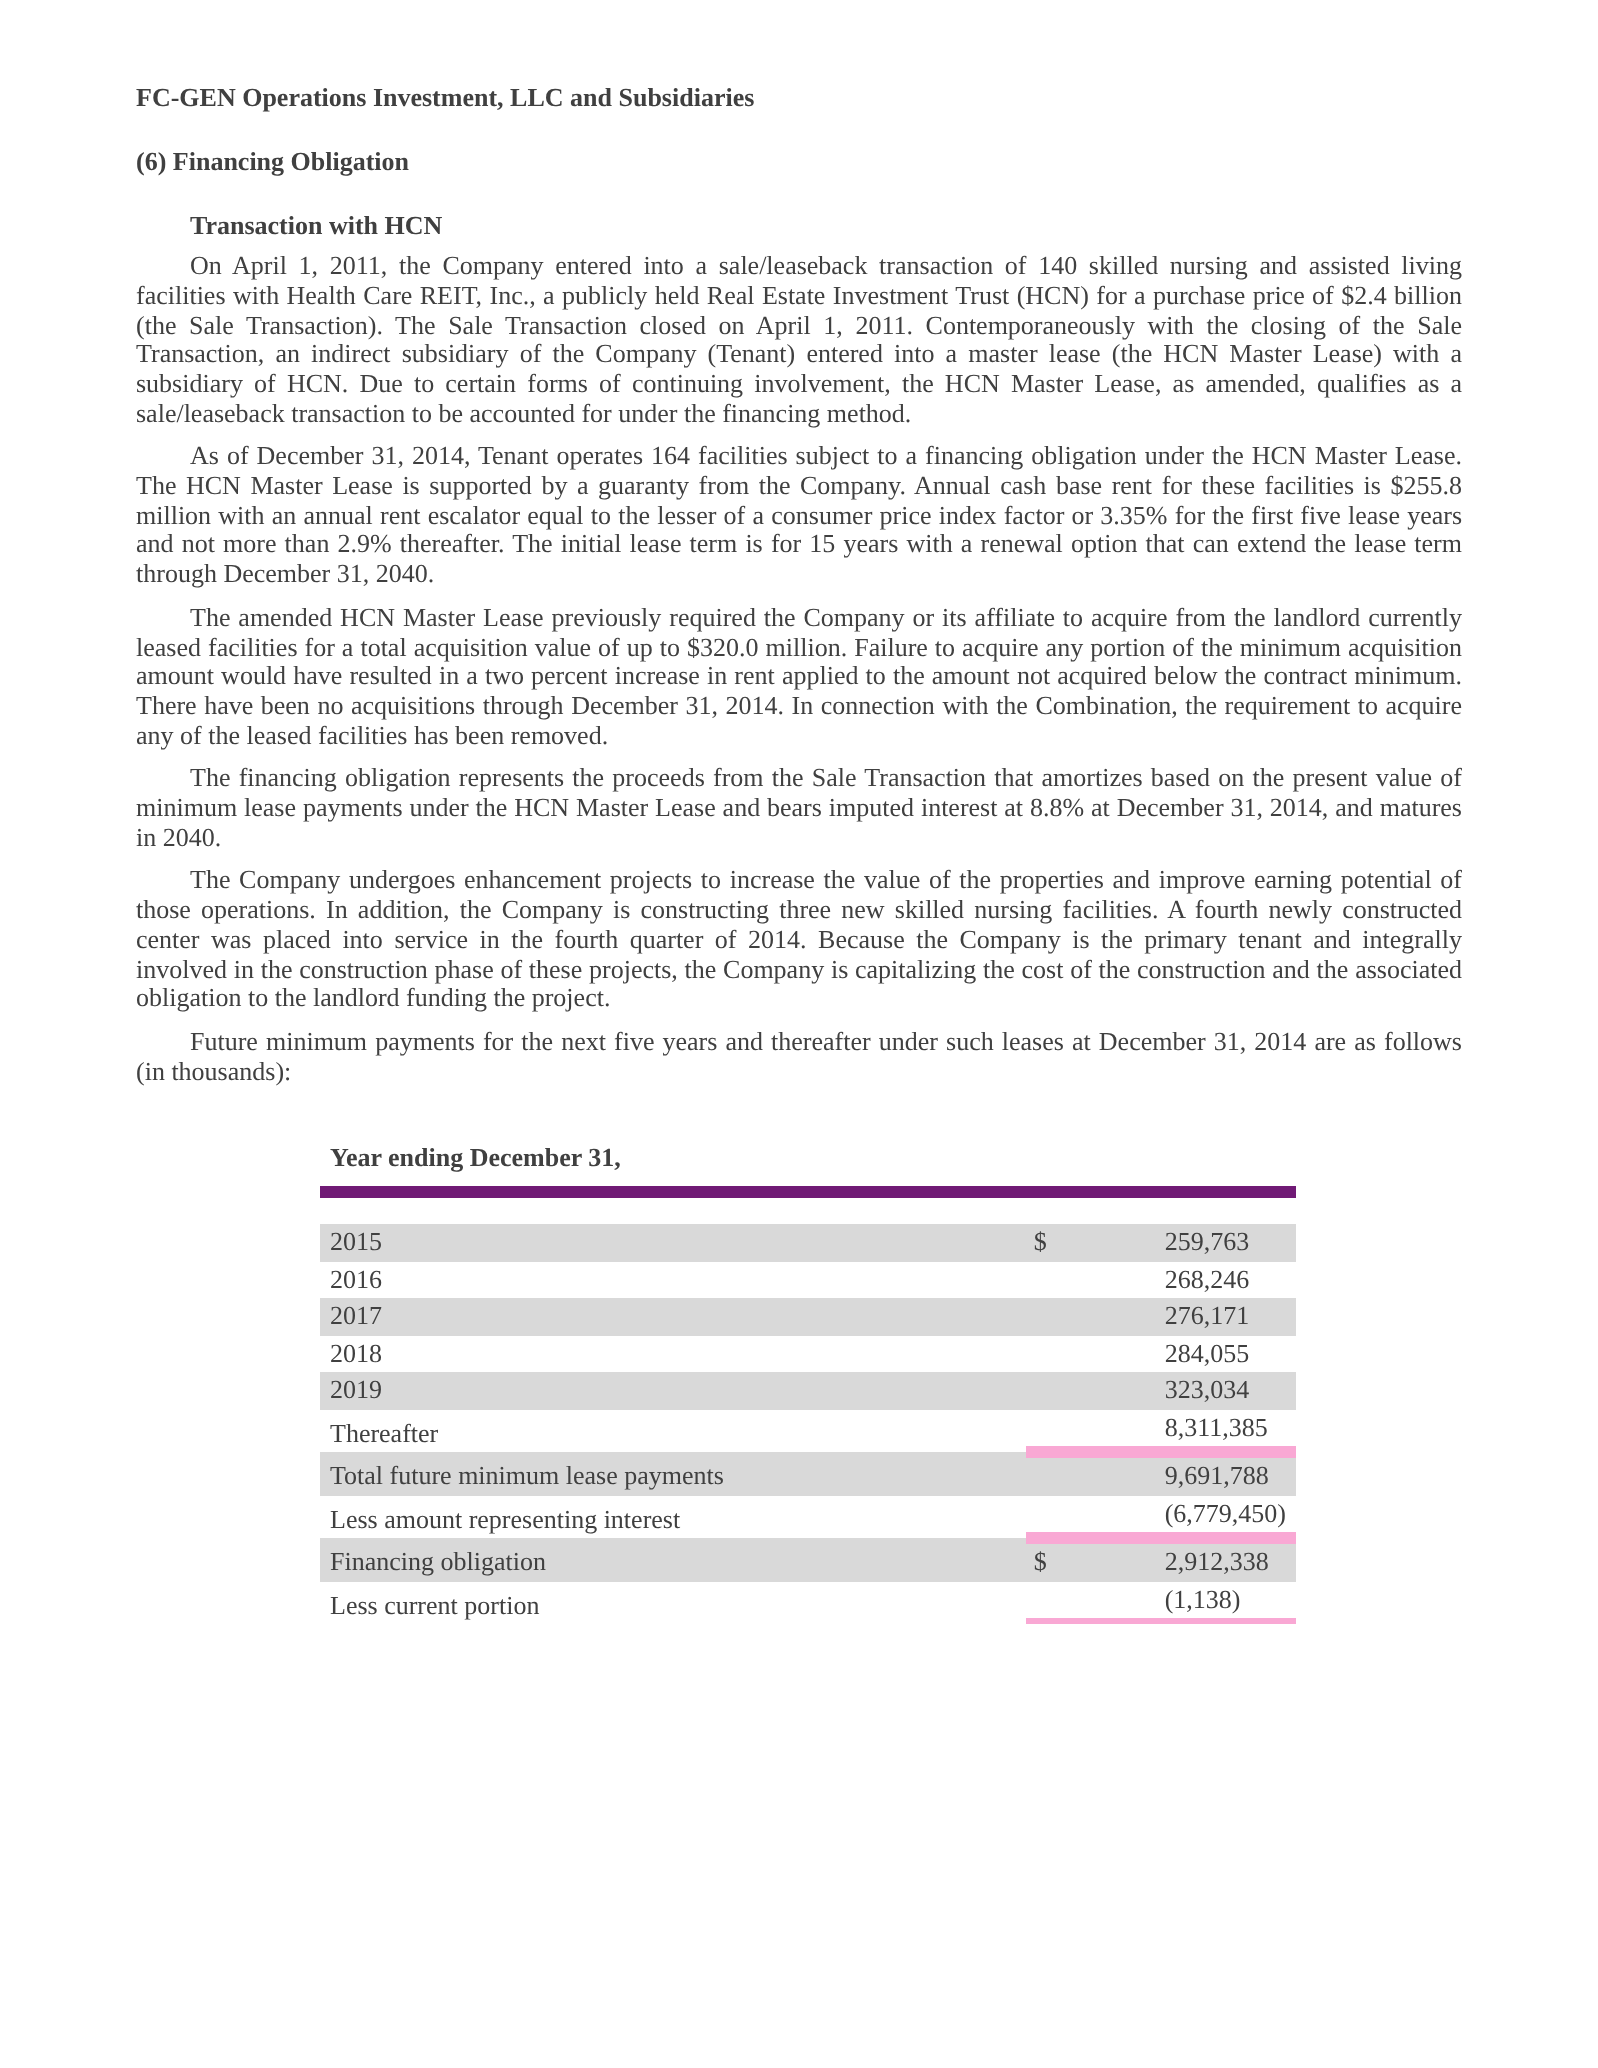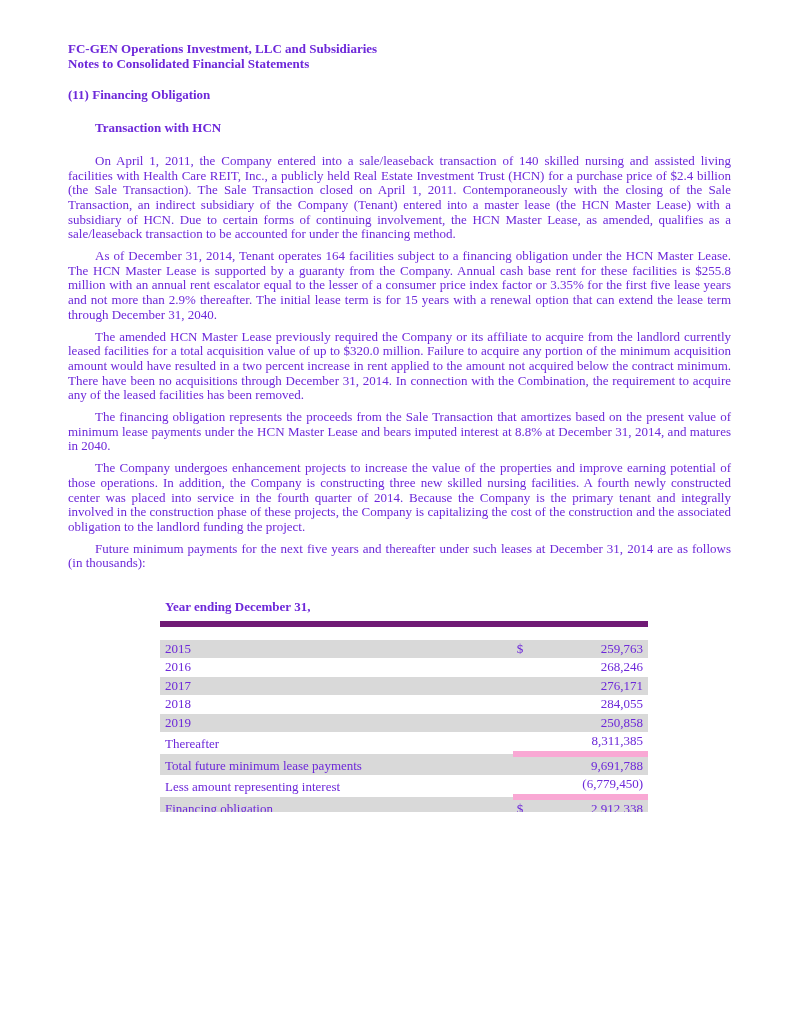--- a/index.html
+++ b/index.html
@@ -4,35 +4,35 @@
 <style>
   html, body { margin: 0; padding: 0; background: #ffffff; }
   .page {
     position: relative;
     width: 799px;
     height: 812px;
     box-sizing: border-box;
     margin: 0 auto;
     padding: 42px 68px 52px 68px;
     background: #ffffff;
-    color: #6d28d9;
+    color: #404040;
     font-family: "Liberation Serif", "DejaVu Serif", serif;
     font-size: 13px;
     line-height: 14.7px;
     display: flex;
     flex-direction: column;
   }
   .doc-header div { font-weight: bold; }
   .section-heading {
     font-weight: bold;
     margin-top: 17px;
   }
   .subsection-heading {
     font-weight: bold;
-    margin: 18px 0 18px 27px;
+    margin: 18px 0 5px 27px;
   }
   p.body-para {
     margin: 0 0 7px 0;
     text-indent: 27px;
     text-align: justify;
   }
   .table-wrap {
     margin: 22px 0 0 92px;
     width: 488px;
   }
@@ -47,42 +47,41 @@
     border-collapse: collapse;
     font-size: 13px;
   }
   table.fin-table td {
     padding: 2px 14px;
     line-height: 14.5px;
     vertical-align: bottom;
   }
   table.fin-table td.lbl { width: 356px; padding-left: 5px; }
   table.fin-table td.cur { width: 40px; text-align: left; padding-left: 4px; }
-  table.fin-table td.amt { text-align: right; padding-right: 5px; }
+  table.fin-table td.amt { text-align: left; padding-right: 5px; }
   table.fin-table tbody tr:nth-child(odd) td { background: #d9d9d9; }
   tr.rule-single td.cur, tr.rule-single td.amt { border-bottom: 6px solid #f9a8d4; }
   tr.rule-double td.cur, tr.rule-double td.amt { border-bottom: 3px double #000; }
   .page-footer {
     margin-top: auto;
     text-align: center;
     font-size: 14.5px;
     padding-top: 20px;
   }
 </style>
 </head>
 <body>
 
 <div class="page">
 
   <div class="doc-header">
     <div>FC-GEN Operations Investment, LLC and Subsidiaries</div>
-    <div>Notes to Consolidated Financial Statements</div>
   </div>
 
-  <div class="section-heading">(11) Financing Obligation</div>
+  <div class="section-heading">(6) Financing Obligation</div>
 
   <div class="subsection-heading">Transaction with HCN</div>
 
   <p class="body-para">On April 1, 2011, the Company entered into a sale/leaseback transaction of 140 skilled nursing and assisted living facilities with Health Care REIT, Inc., a publicly held Real Estate Investment Trust (HCN) for a purchase price of $2.4 billion (the Sale Transaction).  The Sale Transaction closed on April 1, 2011.  Contemporaneously with the closing of the Sale Transaction, an indirect subsidiary of the Company (Tenant) entered into a master lease (the HCN Master Lease) with a subsidiary of HCN. Due to certain forms of continuing involvement, the HCN Master Lease, as amended, qualifies as a sale/leaseback transaction to be accounted for under the financing method.</p>
   <p class="body-para">As of December 31, 2014, Tenant operates 164 facilities subject to a financing obligation under the HCN Master Lease.  The HCN Master Lease is supported by a guaranty from the Company.  Annual cash base rent for these facilities is $255.8 million with an annual rent escalator equal to the lesser of a consumer price index factor or 3.35% for the first five lease years and not more than 2.9% thereafter.  The initial lease term is for 15 years with a renewal option that can extend the lease term through December 31, 2040.</p>
   <p class="body-para">The amended HCN Master Lease previously required the Company or its affiliate to acquire from the landlord currently leased facilities for a total acquisition value of up to $320.0 million.  Failure to acquire any portion of the minimum acquisition amount would have resulted in a two percent increase in rent applied to the amount not acquired below the contract minimum.  There have been no acquisitions through December 31, 2014. In connection with the Combination, the requirement to acquire any of the leased facilities has been removed.</p>
   <p class="body-para">The financing obligation represents the proceeds from the Sale Transaction that amortizes based on the present value of minimum lease payments under the HCN Master Lease and bears imputed interest at 8.8% at December 31, 2014, and matures in 2040.</p>
   <p class="body-para">The Company undergoes enhancement projects to increase the value of the properties and improve earning potential of those operations.  In addition, the Company is constructing three new skilled nursing facilities.  A fourth newly constructed center was placed into service in the fourth quarter of 2014.  Because the Company is the primary tenant and integrally involved in the construction phase of these projects, the Company is capitalizing the cost of the construction and the associated obligation to the landlord funding the project.</p>
   <p class="body-para">Future minimum payments for the next five years and thereafter under such leases at December 31, 2014 are as follows (in thousands):</p>
 
@@ -106,21 +105,21 @@
           <td class="amt">276,171</td>
         </tr>
         <tr>
           <td class="lbl">2018</td>
           <td class="cur"></td>
           <td class="amt">284,055</td>
         </tr>
         <tr>
           <td class="lbl">2019</td>
           <td class="cur"></td>
-          <td class="amt">250,858</td>
+          <td class="amt">323,034</td>
         </tr>
         <tr class="rule-single">
           <td class="lbl">Thereafter</td>
           <td class="cur"></td>
           <td class="amt">8,311,385</td>
         </tr>
         <tr>
           <td class="lbl">Total future minimum lease payments</td>
           <td class="cur"></td>
           <td class="amt">9,691,788</td>

